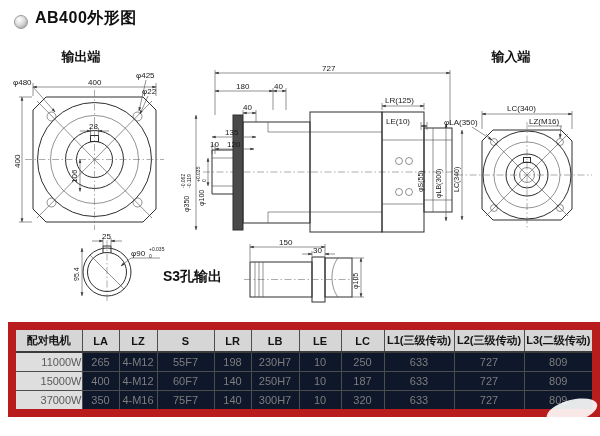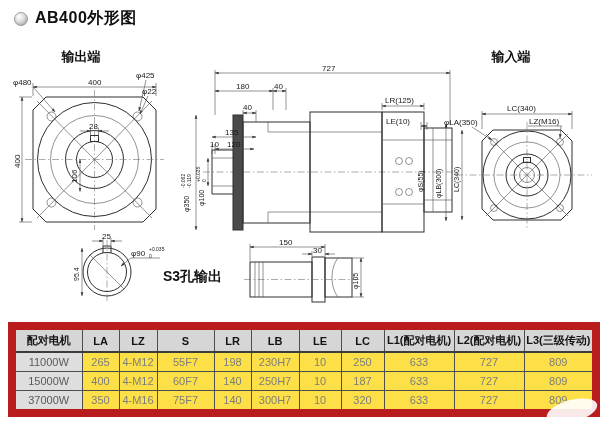--- a/index.html
+++ b/index.html
@@ -1,39 +1,39 @@
 <!DOCTYPE html>
 <html><head>
 <meta charset="utf-8">
 <style>
   html,body{margin:0;padding:0;background:#fff;width:600px;height:436px;overflow:hidden;
             font-family:"Liberation Sans","DejaVu Sans",sans-serif;}
   .page{position:relative;width:600px;height:436px;background:#fff;}
-  .title-row{position:absolute;left:14px;top:8px;display:flex;align-items:center;gap:7px;}
+  .title-row{position:absolute;left:14px;top:8px;display:flex;align-items:flex-end;gap:7px;}
   .bullet{width:12px;height:12px;border-radius:50%;
           background:radial-gradient(circle at 35% 30%, #ffffff 0%, #dcdcdc 45%, #8f8f8f 100%);
           border:1px solid #9a9a9a;}
   .title-text{font-size:16px;font-weight:bold;color:#101010;letter-spacing:.5px;}
   svg{position:absolute;left:0;top:40px;}
   .ln{stroke:#2e2e2e;stroke-width:1;fill:none;}
   .thn{stroke:#4a4a4a;stroke-width:.6;fill:none;}
   .dim{stroke:#4a4a4a;stroke-width:.6;fill:none;marker-start:url(#ar);marker-end:url(#ar);}
   .dimE{stroke:#4a4a4a;stroke-width:.6;fill:none;marker-end:url(#ar);}
   .cl{stroke:#666;stroke-width:.55;fill:none;stroke-dasharray:7 2.5 1.5 2.5;}
   .dt{font-size:8px;fill:#181818;}
   .dts{font-size:7px;fill:#181818;}
   .tol{font-size:5px;fill:#181818;}
   .endlab{font-size:13px;font-weight:bold;fill:#101010;}
   .s3lab{font-size:14px;font-weight:bold;fill:#101010;}
   table{position:absolute;left:8px;top:322px;border-collapse:collapse;table-layout:fixed;
         width:584px;font-size:11px;}
   th,td{border:1px solid #4d4d4d;text-align:center;padding:0;height:18px;overflow:hidden;white-space:nowrap;}
   thead th{background:#d6d6d6;color:#141414;font-weight:bold;height:21px;border-bottom:2px solid #3c3c3c;}
-  tbody td{color:#7d7d7d;background:#fde047;}
-  tbody td.motor{background:#dedede;color:#5a5a5a;}
+  tbody td{color:#7d7d7d;background:#0f172a;}
+  tbody td.motor{background:#dedede;color:#5a5a5a;text-align:right;}
   table{border:8px solid #b91c1c;}
   .blob{position:absolute;left:546px;top:400px;width:52px;height:22px;border-radius:50%;
         background:rgba(255,255,255,.9);transform:rotate(-15deg);}
 </style>
 </head>
 <body>
 
 <div class="page">
 
   <div class="title-row">
@@ -278,23 +278,23 @@
     <thead>
       <tr>
         <th>配对电机</th>
         <th>LA</th>
         <th>LZ</th>
         <th>S</th>
         <th>LR</th>
         <th>LB</th>
         <th>LE</th>
         <th>LC</th>
-        <th>L1(配对电机)</th>
-        <th>L2(配对电机)</th>
-        <th>L3(三级传动)</th>
+        <th>L1(三级传动)</th>
+        <th>L2(三级传动)</th>
+        <th>L3(二级传动)</th>
       </tr>
     </thead>
     <tbody>
       <tr>
         <td class="motor">11000W</td>
         <td>265</td>
         <td>4-M12</td>
         <td>55F7</td>
         <td>198</td>
         <td>230H7</td>

